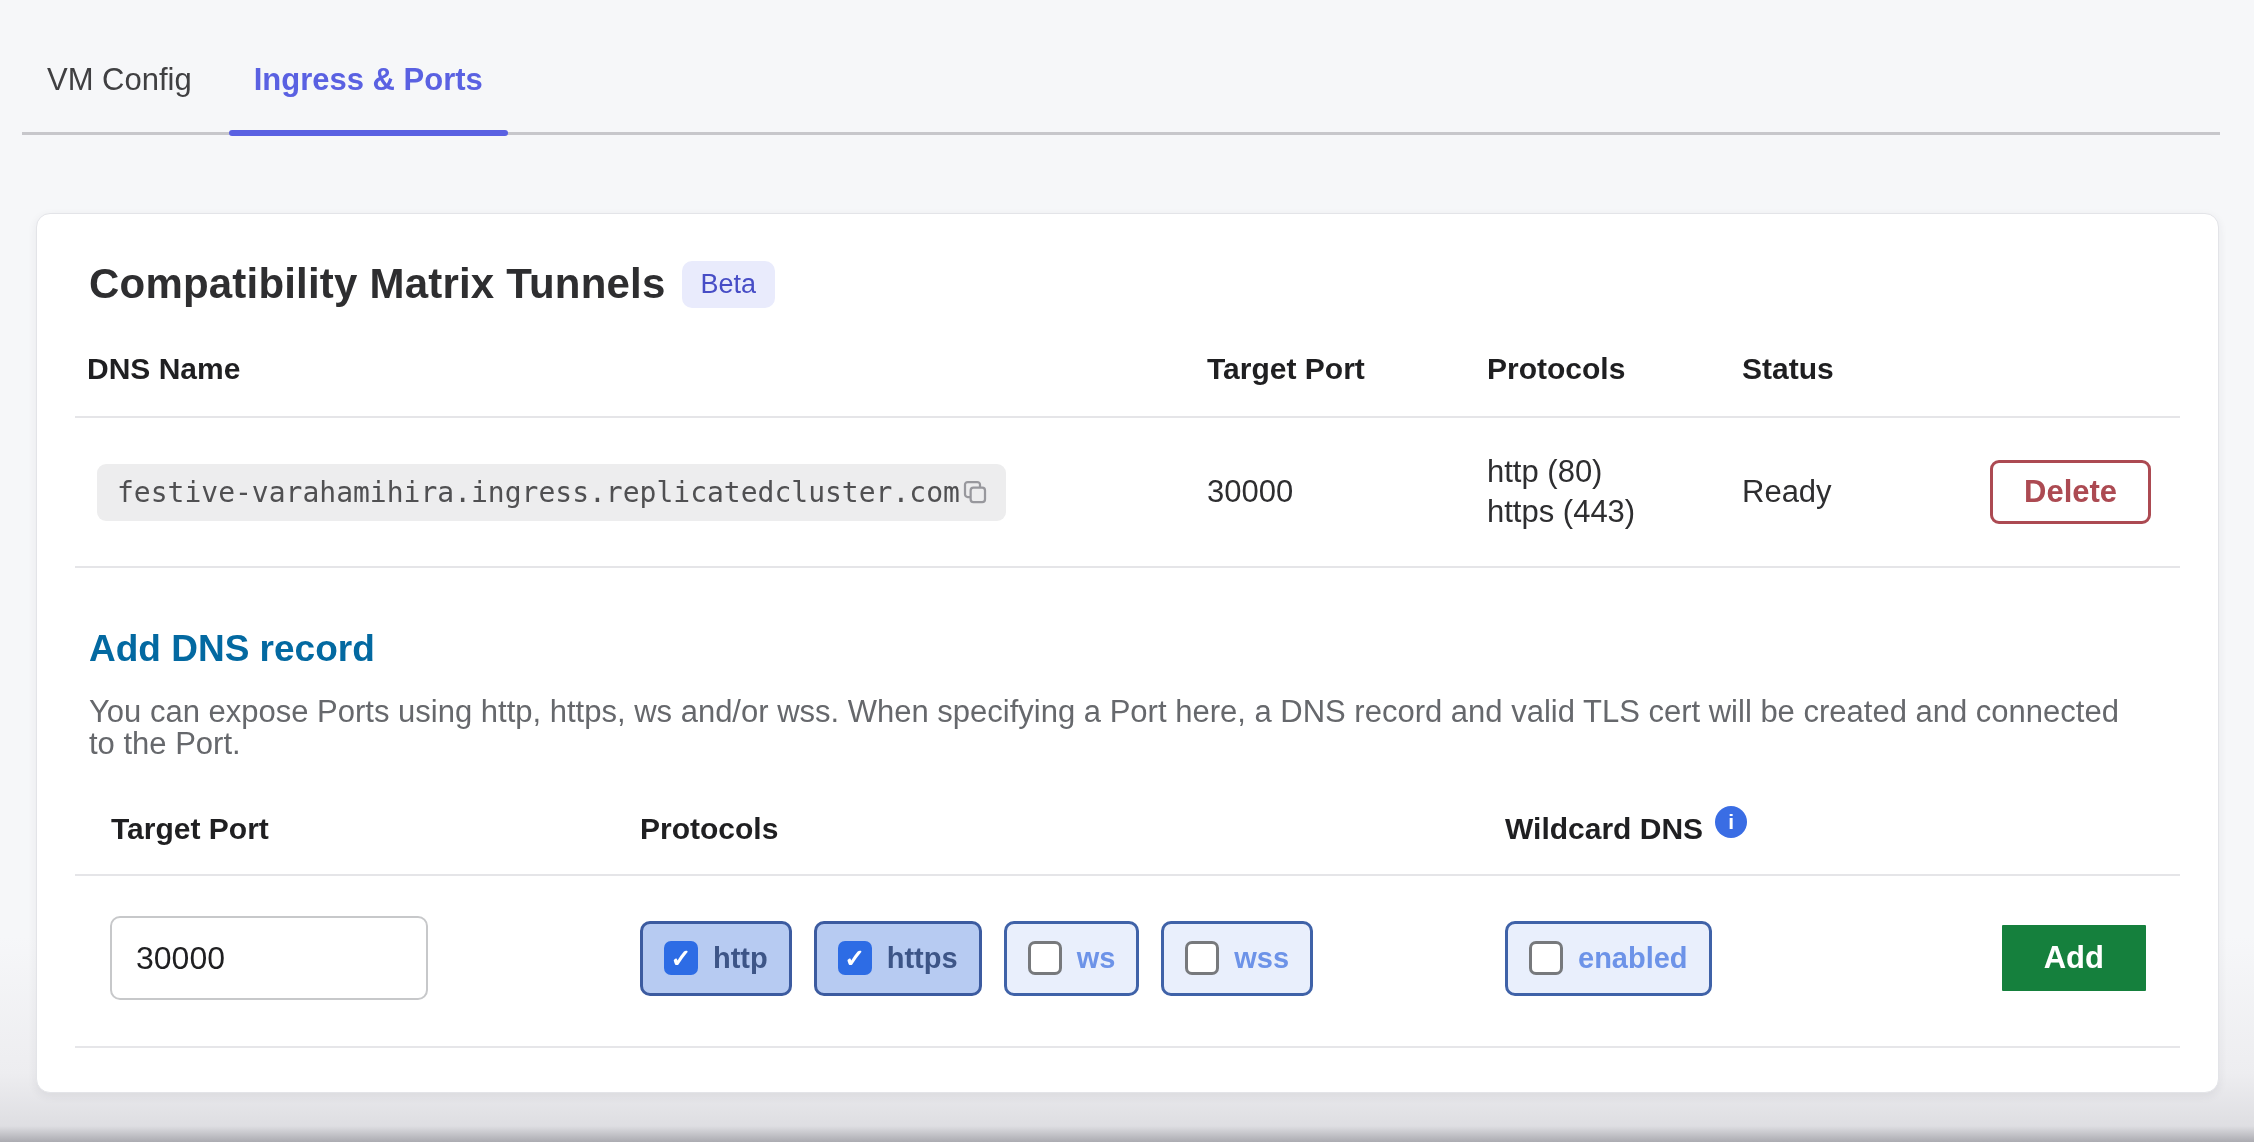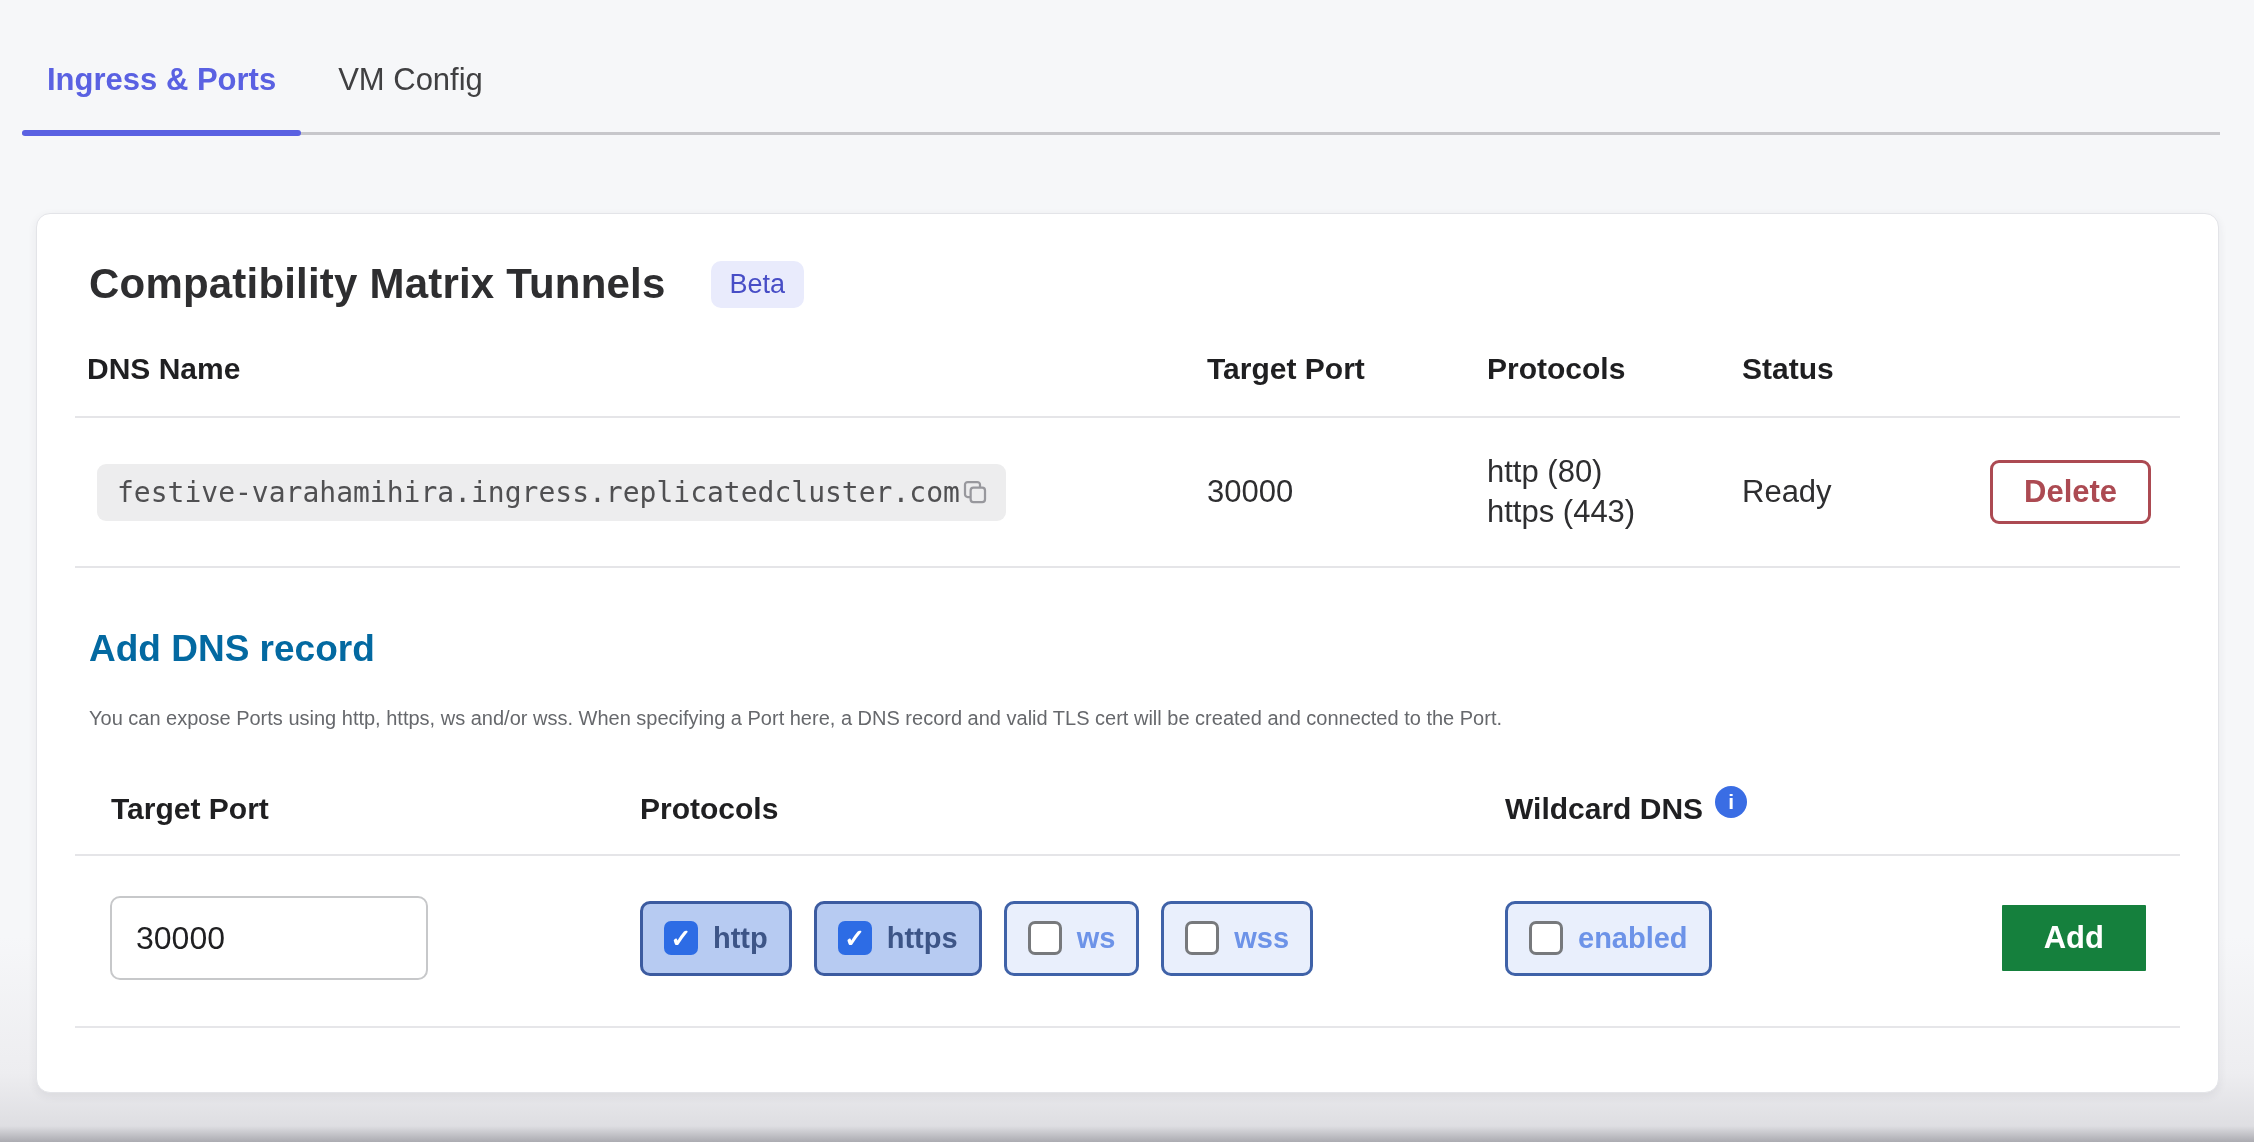--- a/index.html
+++ b/index.html
@@ -43,21 +43,21 @@
     margin: 78px 35px 0 36px;
     height: 880px;
     background: #ffffff;
     border: 1px solid #e3e4e8;
     border-radius: 14px;
     box-shadow: 0 3px 10px rgba(40,40,60,0.07);
     padding: 46px 38px 0 38px;
     overflow: hidden;
   }
 
-  .title-row { display: flex; align-items: center; gap: 45px; padding-left: 14px; }
+  .title-row { display: flex; align-items: center; gap: 16px; padding-left: 14px; }
   .card-title { font-size: 42px; font-weight: 700; color: #2e2e30; letter-spacing: 0.2px; }
   .beta-badge {
     background: #e9ebfc;
     color: #474dc6;
     font-size: 27px;
     font-weight: 500;
     padding: 10px 19px;
     border-radius: 10px;
     line-height: 1;
   }
@@ -122,23 +122,23 @@
   .section-heading {
     margin-top: 60px;
     padding-left: 14px;
     font-size: 37px;
     font-weight: 700;
     color: #0369a1;
   }
   .section-desc {
     margin-top: 26px;
     padding-left: 14px;
-    font-size: 20px;
+    font-size: 31px;
     color: #66686c;
-    line-height: 44px;
+    line-height: 32px;
     max-width: 2075px;
   }
 
   .form-head {
     display: grid;
     grid-template-columns: 553px 865px 500px 1fr;
     margin-top: 52px;
     padding-bottom: 28px;
     border-bottom: 2px solid #e5e5e8;
     align-items: center;
@@ -226,22 +226,22 @@
 
   .bottom-divider {
     margin-top: 46px;
     border-top: 2px solid #e6e6e9;
   }
 </style>
 </head>
 <body>
 
 <div class="tabbar">
+  <div class="tab">VM Config</div>
   <div class="tab active">Ingress &amp; Ports</div>
-  <div class="tab">VM Config</div>
 </div>
 
 <div class="card">
 
   <div class="title-row">
     <div class="card-title">Compatibility Matrix Tunnels</div>
     <div class="beta-badge">Beta</div>
   </div>
 
   <div class="trow thead">

